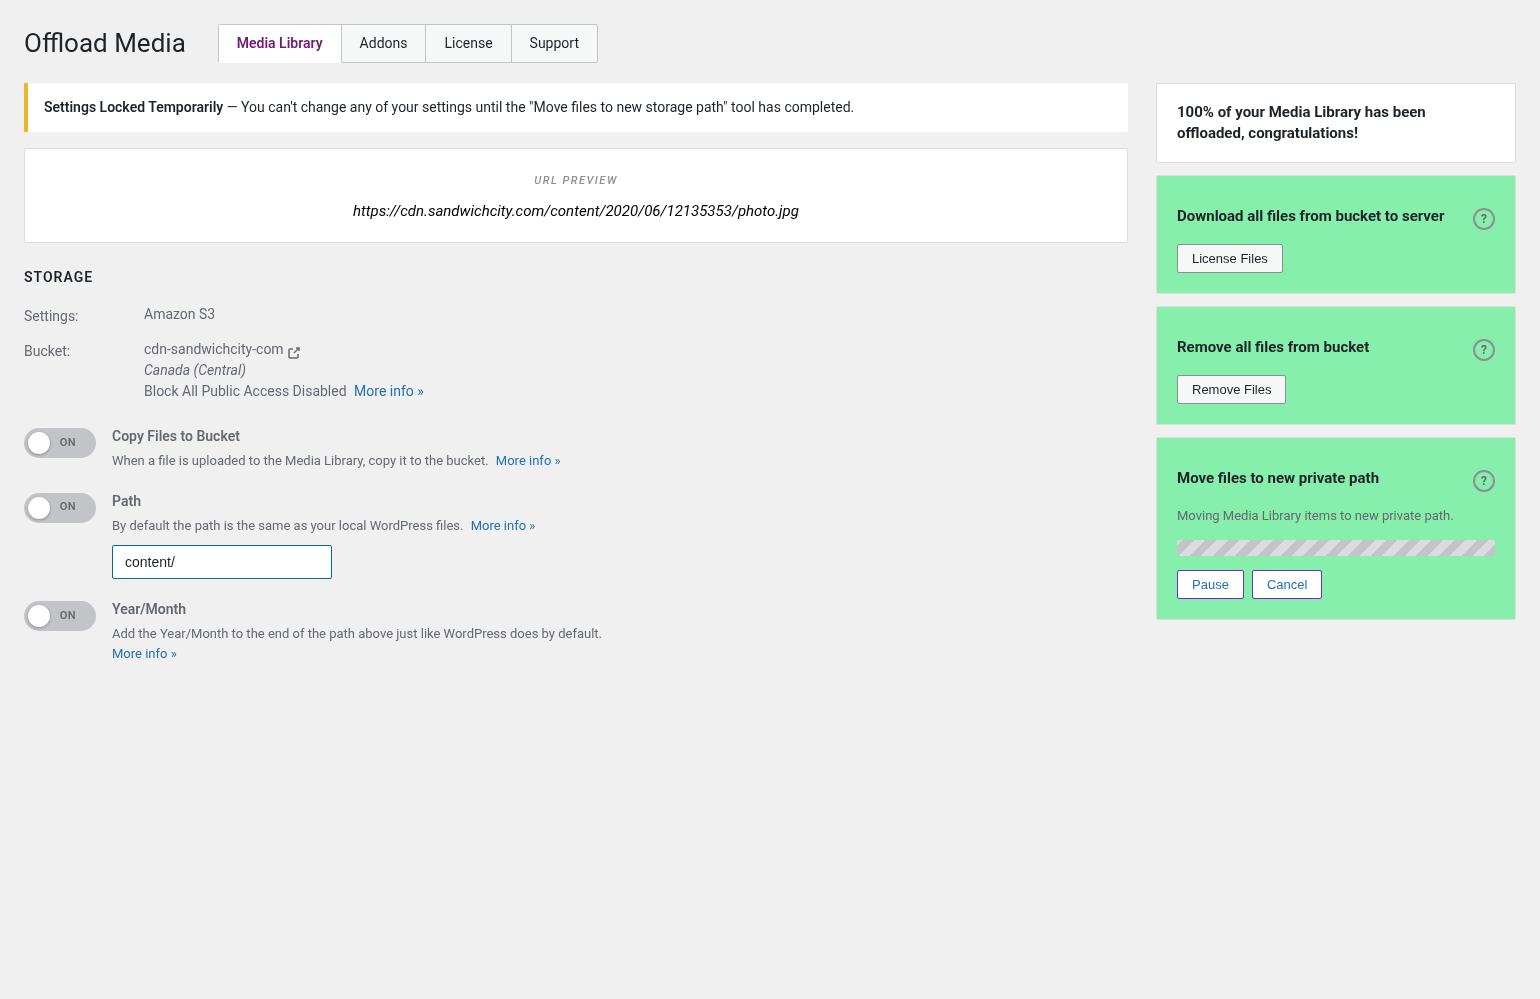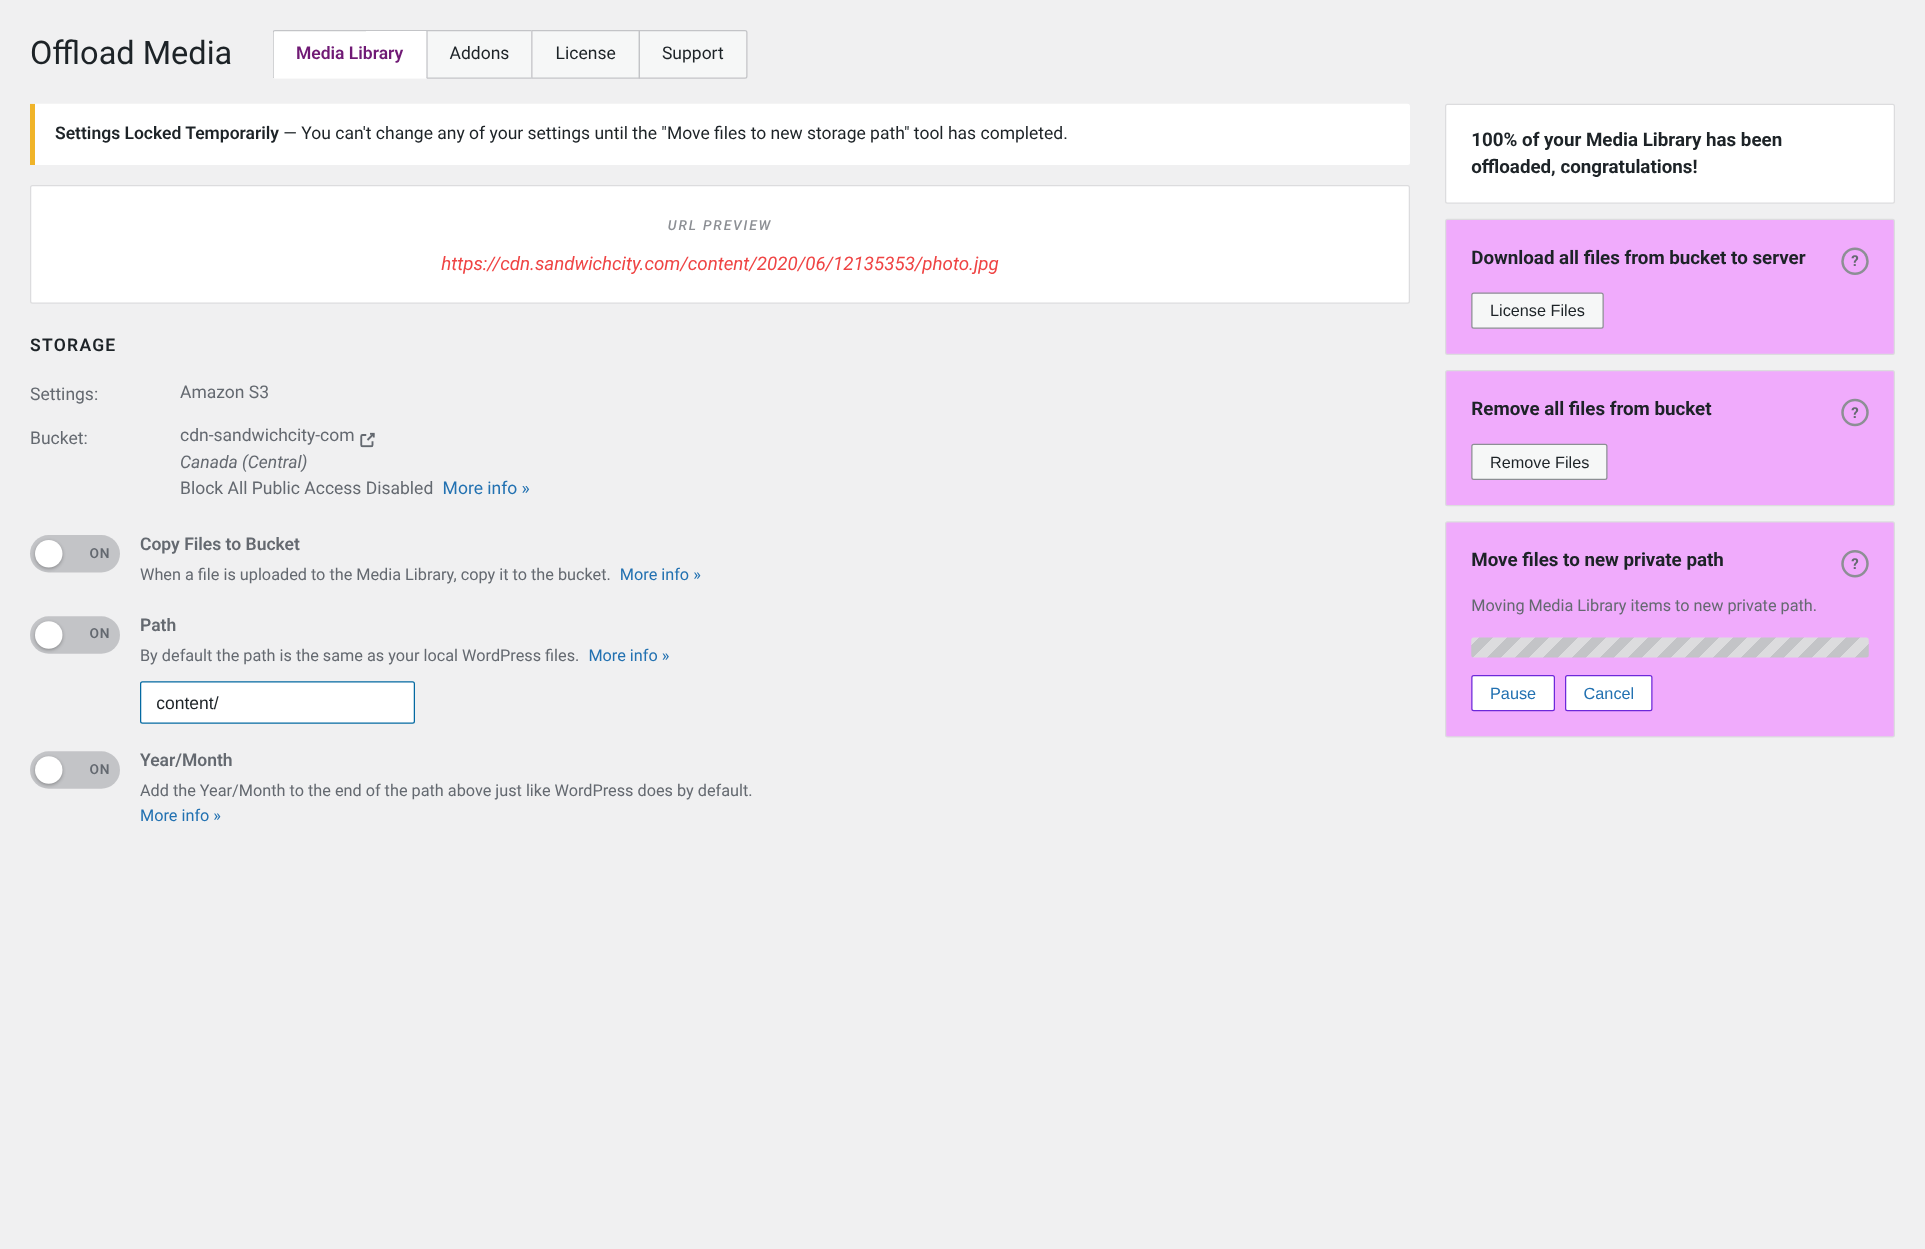--- a/index.html
+++ b/index.html
@@ -94,21 +94,21 @@
     .url-preview-label {
       font-size: 11px;
       letter-spacing: 1.5px;
       color: #8c8f94;
       text-transform: uppercase;
       margin-bottom: 10px;
       font-weight: 500;
     }
     .url-preview-value {
       font-size: 15px;
-      color: #ef4444;
+      color: #000000;
     }
     
     .section-title {
       font-size: 14px;
       font-weight: 600;
       letter-spacing: 1px;
       text-transform: uppercase;
       color: #1d2327;
       margin-bottom: 16px;
     }
@@ -172,21 +172,21 @@
       position: absolute;
       left: 4px;
       width: 22px;
       height: 22px;
       background: #fff;
       border-radius: 50%;
       box-shadow: 0 1px 3px rgba(0,0,0,0.3);
     }
     .toggle-label-on {
       position: absolute;
-      right: 8px;
+      right: 20px;
       font-size: 11px;
       font-weight: 600;
       color: #646970;
       letter-spacing: 0.5px;
     }
     .toggle-content {}
     .toggle-title {
       font-weight: 600;
       color: #646970;
       font-size: 14px;
@@ -208,24 +208,24 @@
       border: 1px solid #0369a1;
       background: #fff;
       padding: 8px 12px;
       font-size: 14px;
       border-radius: 2px;
       width: 220px;
       color: #1d2327;
     }
     
     .sidebar-card {
-      background: #f0abfc;
+      background: #86efac;
       border: 1px solid #dcdcde;
       border-radius: 2px;
-      padding: 20px 20px 20px;
+      padding: 30px 20px 20px;
     }
     .sidebar-card-header {
       display: flex;
       align-items: flex-start;
       justify-content: space-between;
       margin-bottom: 14px;
     }
     .sidebar-card-title {
       font-size: 15px;
       font-weight: 700;

